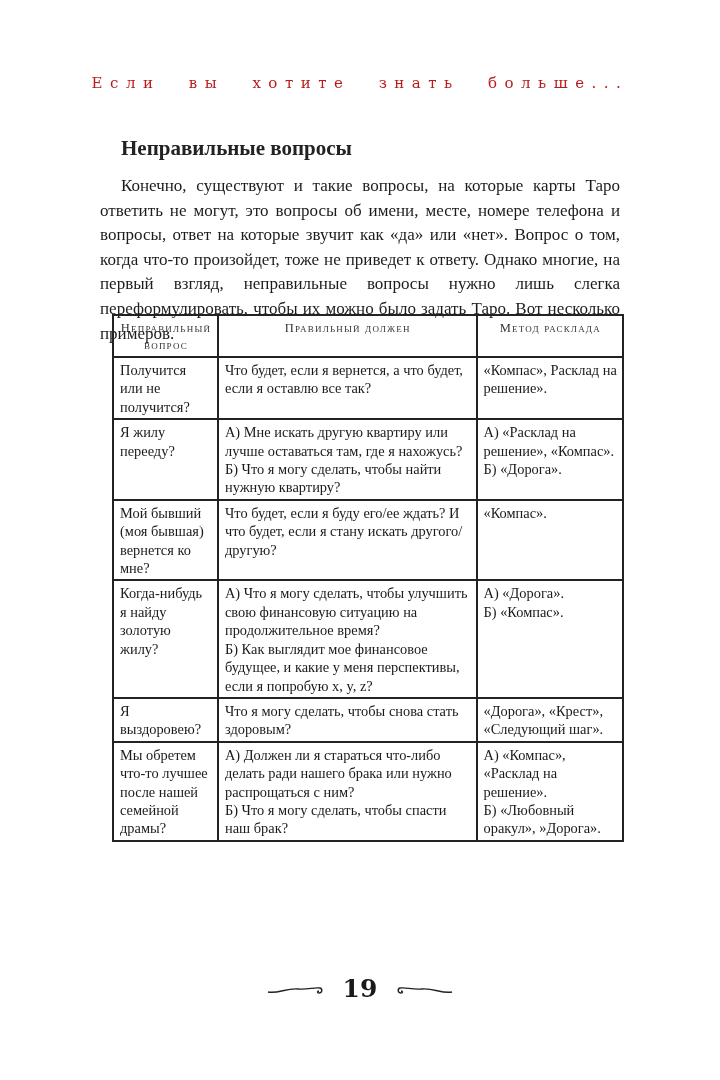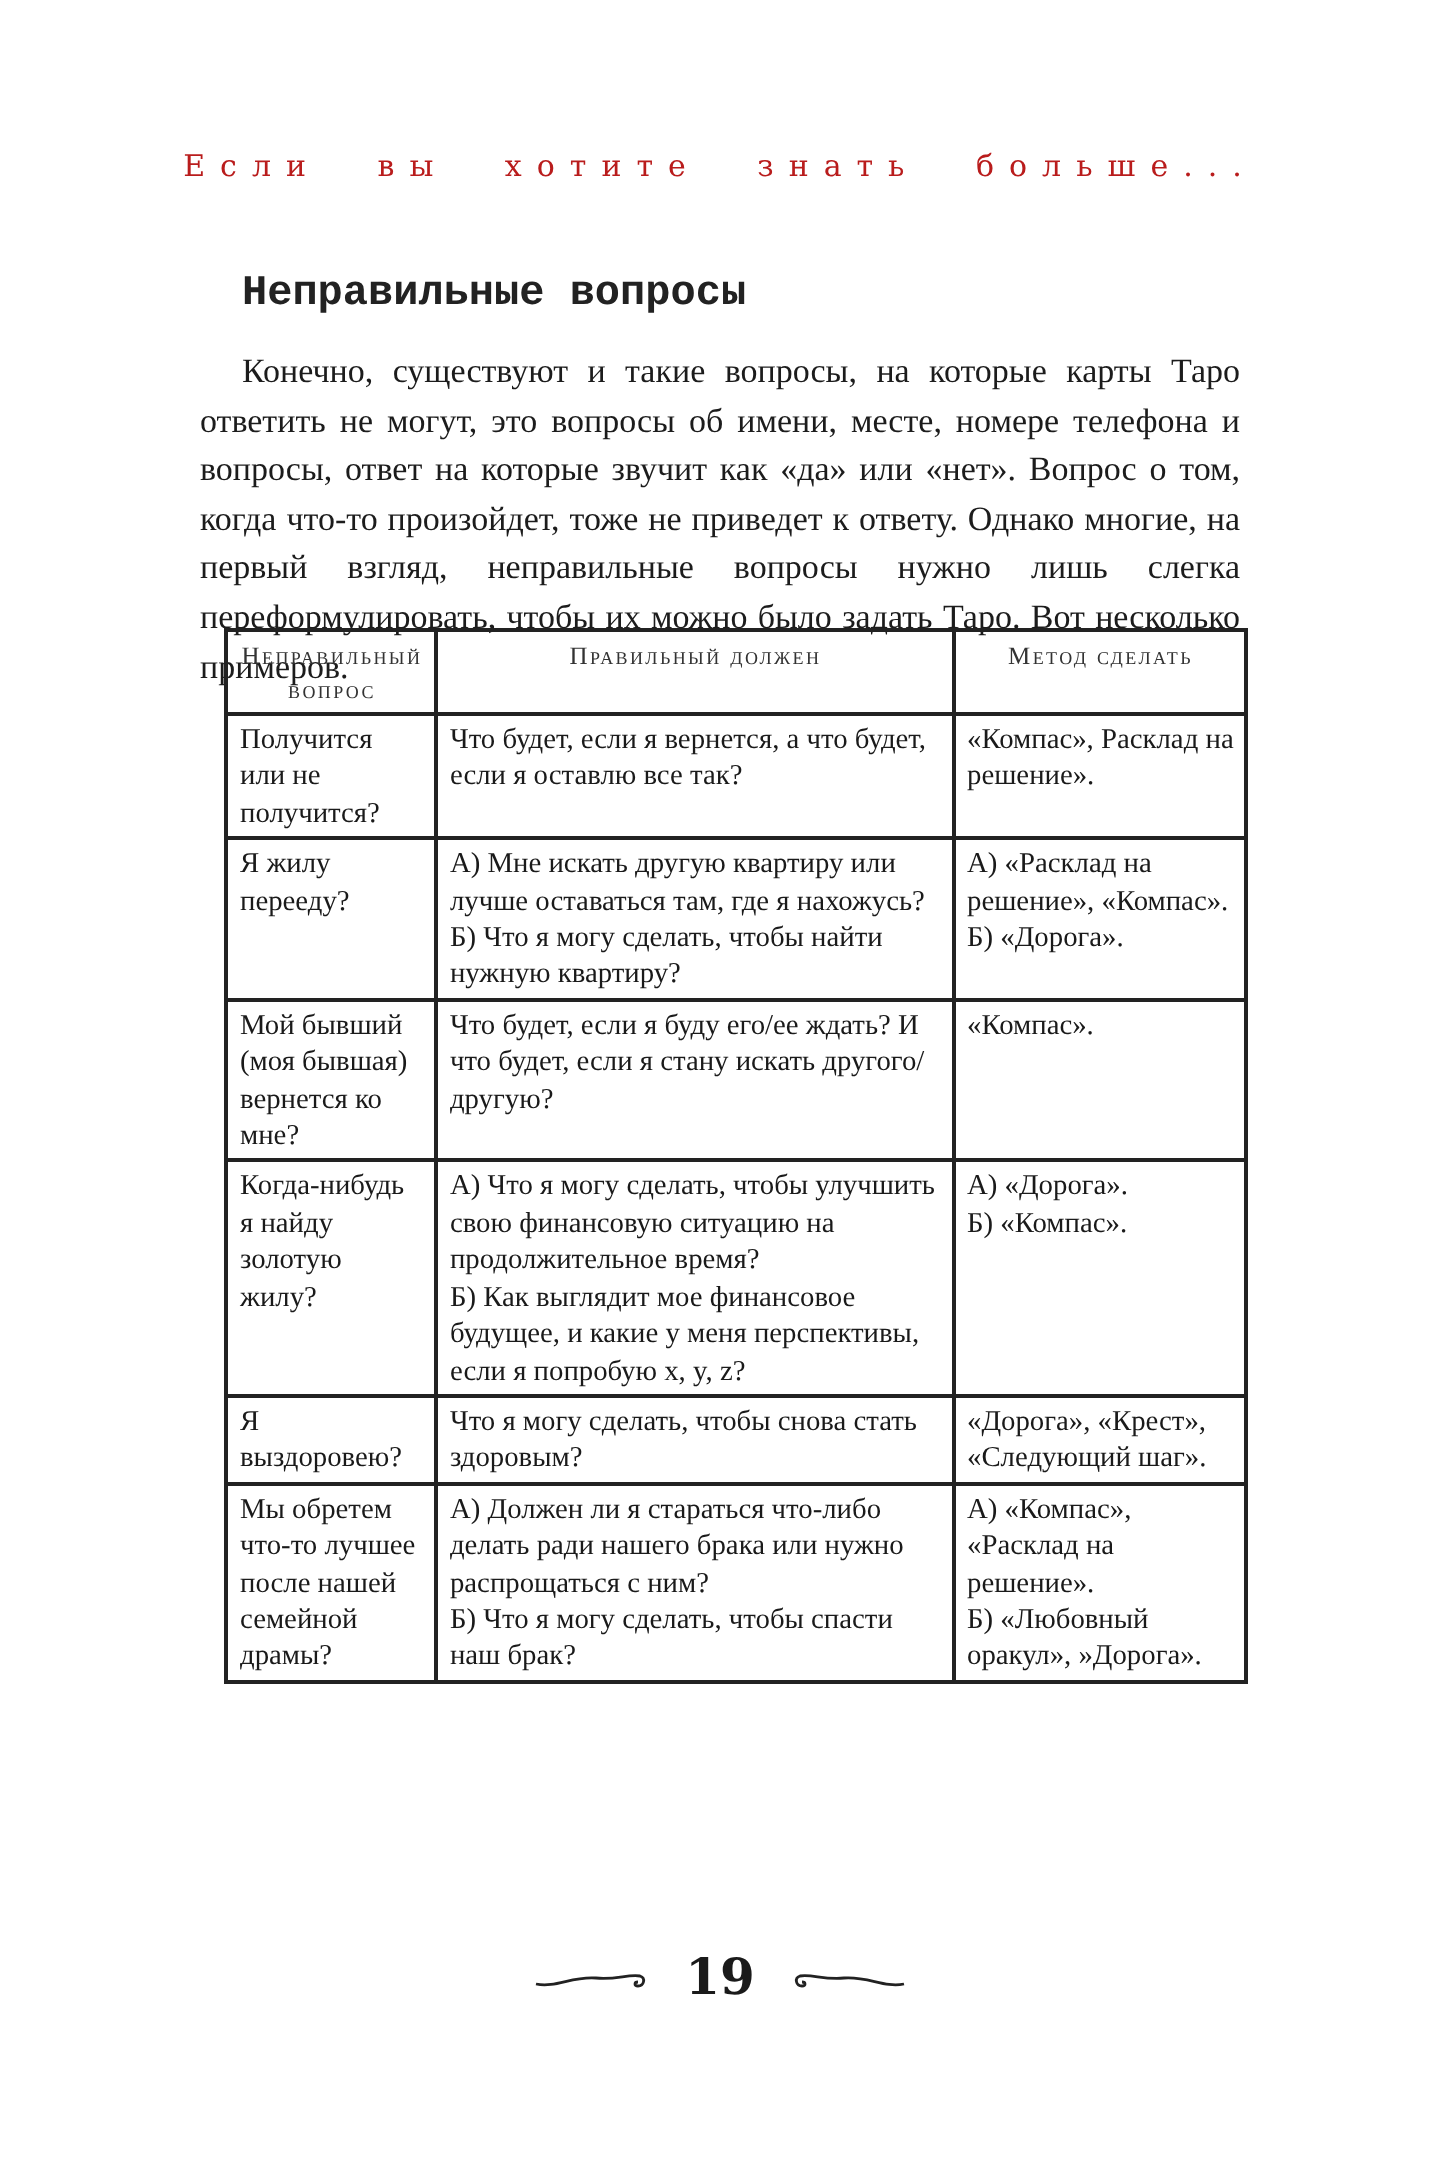--- a/index.html
+++ b/index.html
@@ -1,18 +1,18 @@
 <!DOCTYPE html>
 <html><head>
   <meta charset="utf-8">
   <style>
     html, body { margin: 0; padding: 0; background: #ffffff; }
     body { width: 720px; height: 1080px; position: relative; overflow: hidden; color: #1a1a1a; font-family: "Liberation Serif", serif; }
     .running-head { position: absolute; top: 74px; left: 0; width: 720px; text-align: center; font-family: "DejaVu Serif", serif; font-size: 15px; letter-spacing: 7.5px; word-spacing: 16px; color: #b91c1c; }
-    .heading { position: absolute; top: 136px; left: 121px; font-family: Liberation Mono, monospace; font-weight: bold; font-size: 21px; color: #222; }
+    .heading { position: absolute; top: 136px; left: 121px; font-family: Liberation Serif, serif; font-weight: bold; font-size: 21px; color: #222; }
     .intro { position: absolute; top: 174px; left: 100px; width: 520px; font-size: 17px; line-height: 24.6px; text-align: justify; color: #1c1c1c; }
     .intro p { margin: 0; text-indent: 21px; }
     table.tarot { position: absolute; top: 314px; left: 112px; width: 512px; border-collapse: collapse; font-size: 14.4px; line-height: 18.4px; }
     table.tarot col.c1 { width: 105px; }
     table.tarot col.c2 { width: 260px; }
     table.tarot col.c3 { width: 147px; }
     table.tarot th, table.tarot td { border: 2px solid #222; vertical-align: top; padding: 3px 5px 2px 6px; text-align: left; }
     table.tarot th { font-weight: normal; text-align: center; font-size: 12.5px; letter-spacing: 1.2px; line-height: 17px; padding-top: 4px; color: #333; font-variant: small-caps; }
     .cell-line { display: block; }
     .folio { position: absolute; top: 972px; left: 0; width: 720px; text-align: center; font-family: "DejaVu Serif", serif; font-weight: bold; font-size: 25px; }
@@ -33,21 +33,21 @@
 <table class="tarot">
   <colgroup>
       <col class="c1">
       <col class="c2">
       <col class="c3">
     </colgroup>
   <thead>
     <tr>
       <th>Неправильный вопрос</th>
       <th>Правильный должен</th>
-      <th>Метод сделать</th>
+      <th>Метод расклада</th>
     </tr>
   </thead>
   <tbody id="table-body">
       <tr>
         <td>
           <span class="cell-line">Получится или не получится?</span>
         </td>
         <td>
           <span class="cell-line">Что будет, если я вернется, а что будет, если я оставлю все так?</span>
         </td>

